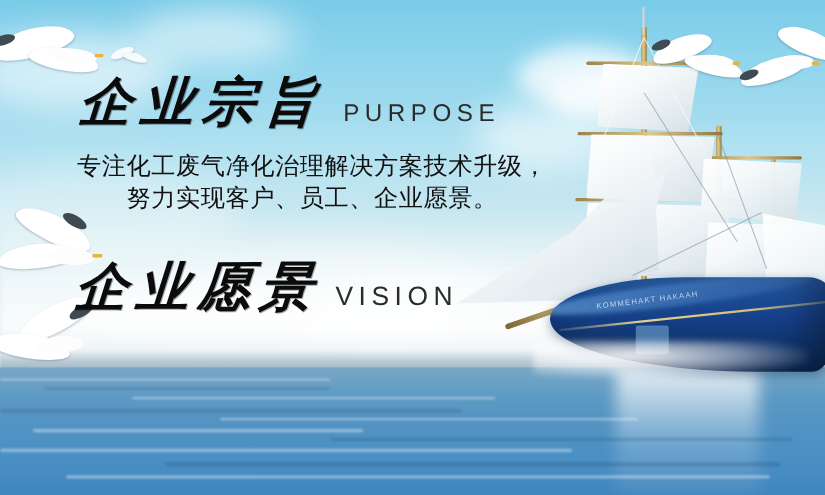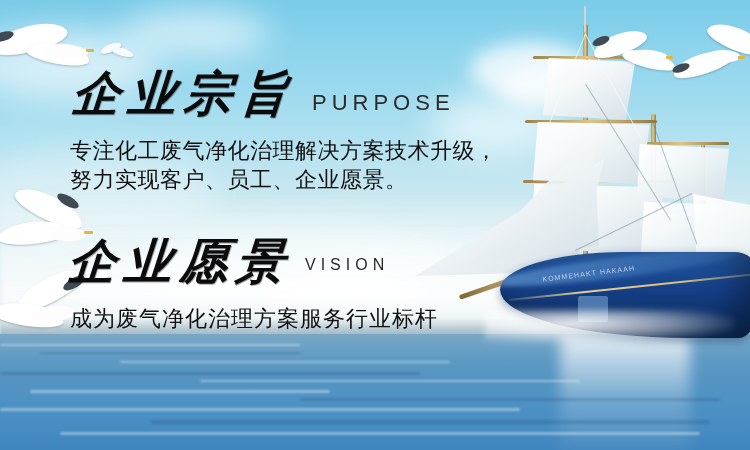--- a/index.html
+++ b/index.html
@@ -136,29 +136,29 @@
     white-space:nowrap;
     text-shadow:1px 1px 0 rgba(0,0,0,.35);
     transform:skewX(-4deg);
   }
   .en-head{
     font-family:"Liberation Sans","DejaVu Sans",sans-serif;
     font-weight:400;color:#2b2b2b;white-space:nowrap;
   }
   .cn-sub{
     font-family:"Liberation Sans","DejaVu Sans",sans-serif;
-    color:#111;white-space:nowrap;line-height:1.32;
+    color:#111;white-space:nowrap;line-height:1.32;text-align:center;
   }
 
   #purpose-head{left:72px;top:70px;font-size:48px;}
   #purpose-en{left:312px;top:90px;font-size:22px;letter-spacing:5px;}
   #purpose-sub{left:70px;top:136px;font-size:22px;letter-spacing:.5px;}
 
   #vision-head{left:68px;top:238px;font-size:48px;}
-  #vision-en{left:305px;top:256px;font-size:16px;letter-spacing:5px;}
+  #vision-en{left:305px;top:256px;font-size:24px;letter-spacing:5px;}
   #vision-sub{left:70px;top:304px;font-size:22px;letter-spacing:1px;}
 </style>
 </head>
 <body>
 
 <div id="banner">
 
   <div class="sky"></div>
 
   <div class="cloud soft" style="left:-30px;top:30px;width:190px;height:70px;"></div>
@@ -274,17 +274,14 @@
 
   <div id="purpose-head" class="block cn-head">企业宗旨</div>
   <div id="purpose-en" class="block en-head">PURPOSE</div>
   <div id="purpose-sub" class="block cn-sub">
     <div>专注化工废气净化治理解决方案技术升级，</div>
     <div>努力实现客户、员工、企业愿景。</div>
   </div>
 
   <div id="vision-head" class="block cn-head">企业愿景</div>
   <div id="vision-en" class="block en-head">VISION</div>
-  <div id="vision-sub" class="block cn-sub">
-    <div>成为废气净化治理方案服务行业标杆</div>
-  </div>
 
 </div>
 
 </body></html>

